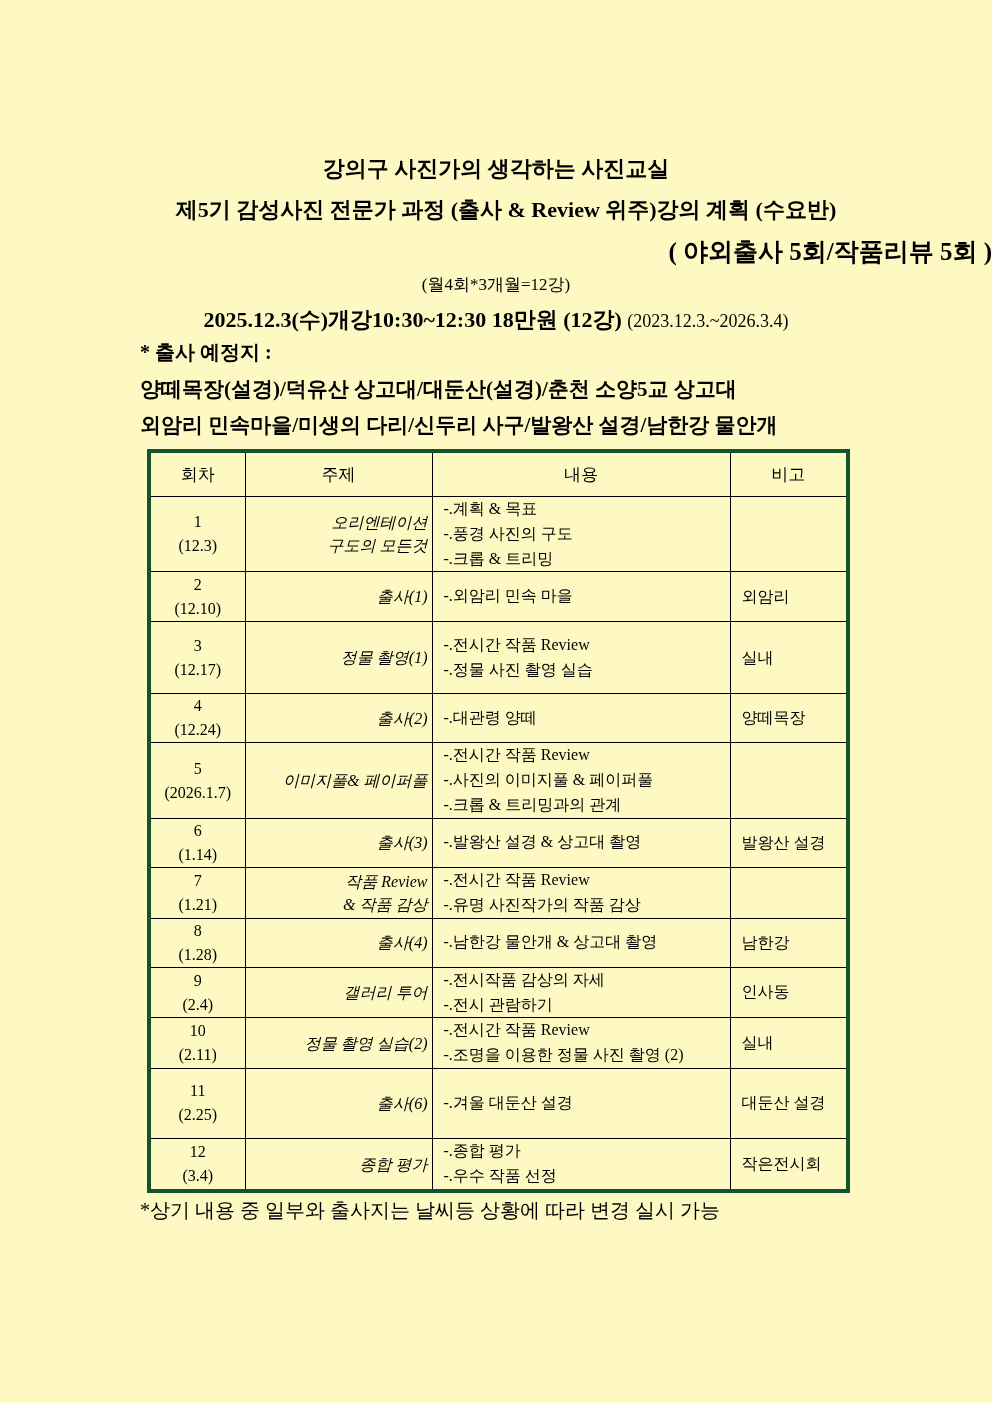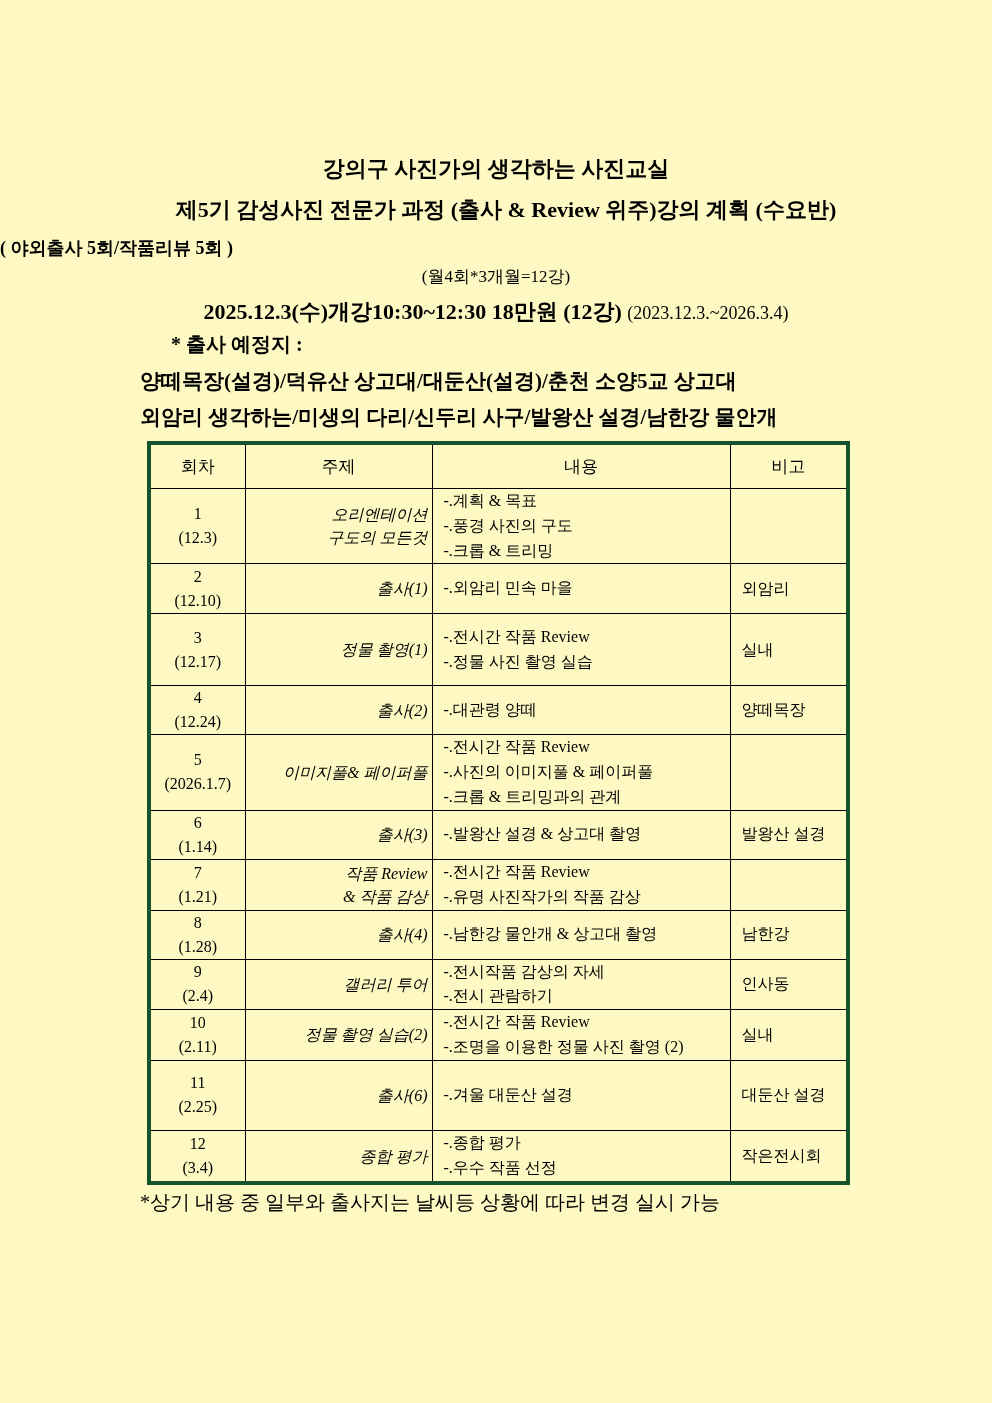--- a/index.html
+++ b/index.html
@@ -11,25 +11,25 @@
     background:#fef9c3;
     color:#000000;
     font-family:"Liberation Serif","DejaVu Serif",serif;
     overflow:hidden;
   }
   .header { padding-top:156px; }
   .hline { line-height:1.15; white-space:pre; }
   .t-title   { font-size:22px; font-weight:bold; text-align:center; margin-bottom:16px; }
   .t-sub     { font-size:22px; font-weight:bold; text-align:center; margin-bottom:15px;margin-left:20px; }
   .t-course  { font-size:21px; font-weight:bold; text-align:left; padding-left:155px; margin-bottom:15px; }
-  .t-counts  { font-size:18px; font-weight:bold; text-align:left; margin-bottom:9px; }
+  .t-counts  { font-size:25px; font-weight:bold; text-align:right; margin-bottom:9px; }
   .t-monthly { font-size:17px; font-weight:normal; text-align:center; margin-bottom:12px; }
   .t-sched   { font-size:22px; font-weight:bold; text-align:center; margin-bottom:9px; }
   .t-sched .period { font-size:18px; font-weight:normal;margin-top:28px; }
-  .t-loclabel { font-size:20px; font-weight:bold; text-align:left; padding-left:140px; margin-bottom:13px;margin-left:31px; }
+  .t-loclabel { font-size:20px; font-weight:bold; text-align:left; padding-left:140px; margin-bottom:13px; }
   .t-loc     { font-size:21px; font-weight:bold; text-align:left; padding-left:140px; margin-bottom:12px; }
 
   table.schedule {
     margin-left:147px; margin-top:11px;
     width:699px;
     border-collapse:collapse;
     table-layout:fixed;
     border:4px solid #14532d;
   }
   table.schedule td, table.schedule th {
@@ -59,21 +59,21 @@
 <div class="page">
 
   <div class="header">
     <div class="hline t-title">강의구 사진가의 생각하는 사진교실</div>
     <div class="hline t-sub">제5기 감성사진 전문가 과정 (출사 &amp; Review 위주)강의 계획 (수요반)</div>
     <div class="hline t-counts">( 야외출사 5회/작품리뷰 5회 )</div>
     <div class="hline t-monthly">(월4회*3개월=12강)</div>
     <div class="hline t-sched"><span>2025.12.3(수)개강10:30~12:30 18만원 (12강) </span><span class="period">(2023.12.3.~2026.3.4)</span></div>
     <div class="hline t-loclabel">* 출사 예정지 :</div>
     <div class="hline t-loc">양떼목장(설경)/덕유산 상고대/대둔산(설경)/춘천 소양5교 상고대</div>
-    <div class="hline t-loc">외암리 생각하는/미생의 다리/신두리 사구/발왕산 설경/남한강 물안개</div>
+    <div class="hline t-loc">외암리 민속마을/미생의 다리/신두리 사구/발왕산 설경/남한강 물안개</div>
   </div>
 
   <table class="schedule">
     <colgroup>
       <col style="width:96px">
       <col style="width:187px">
       <col style="width:298px">
       <col style="width:118px">
     </colgroup>
     <tbody>

